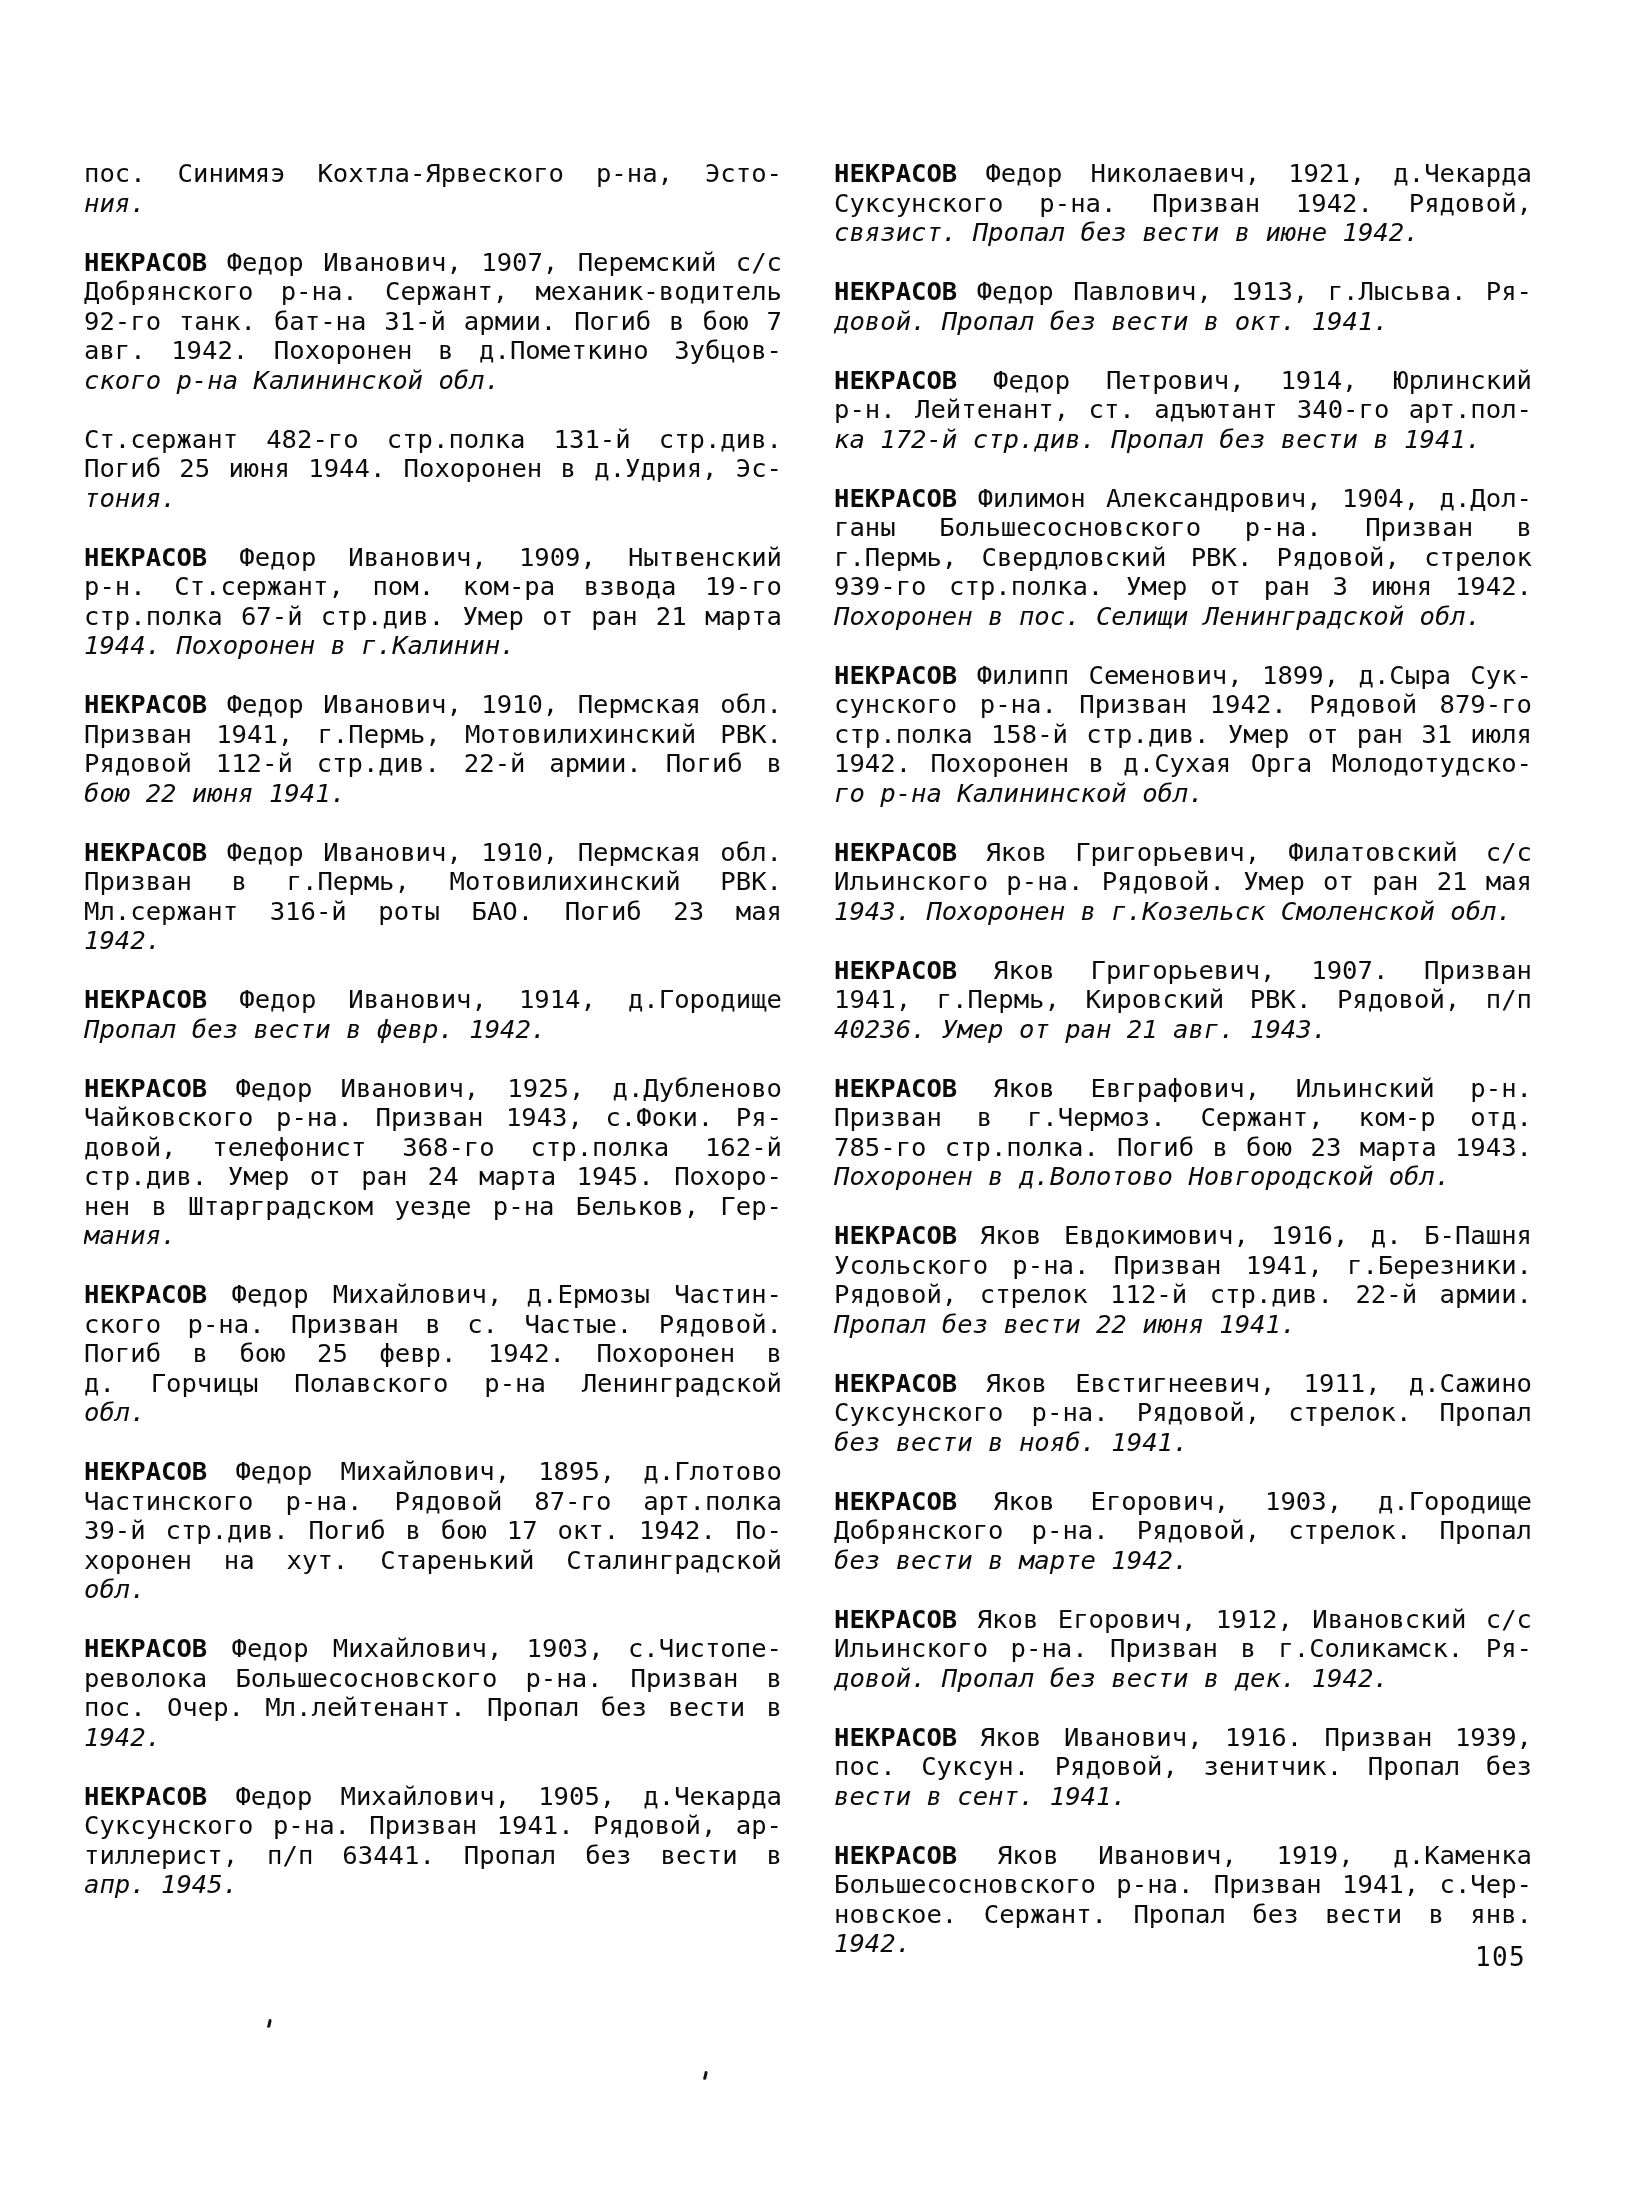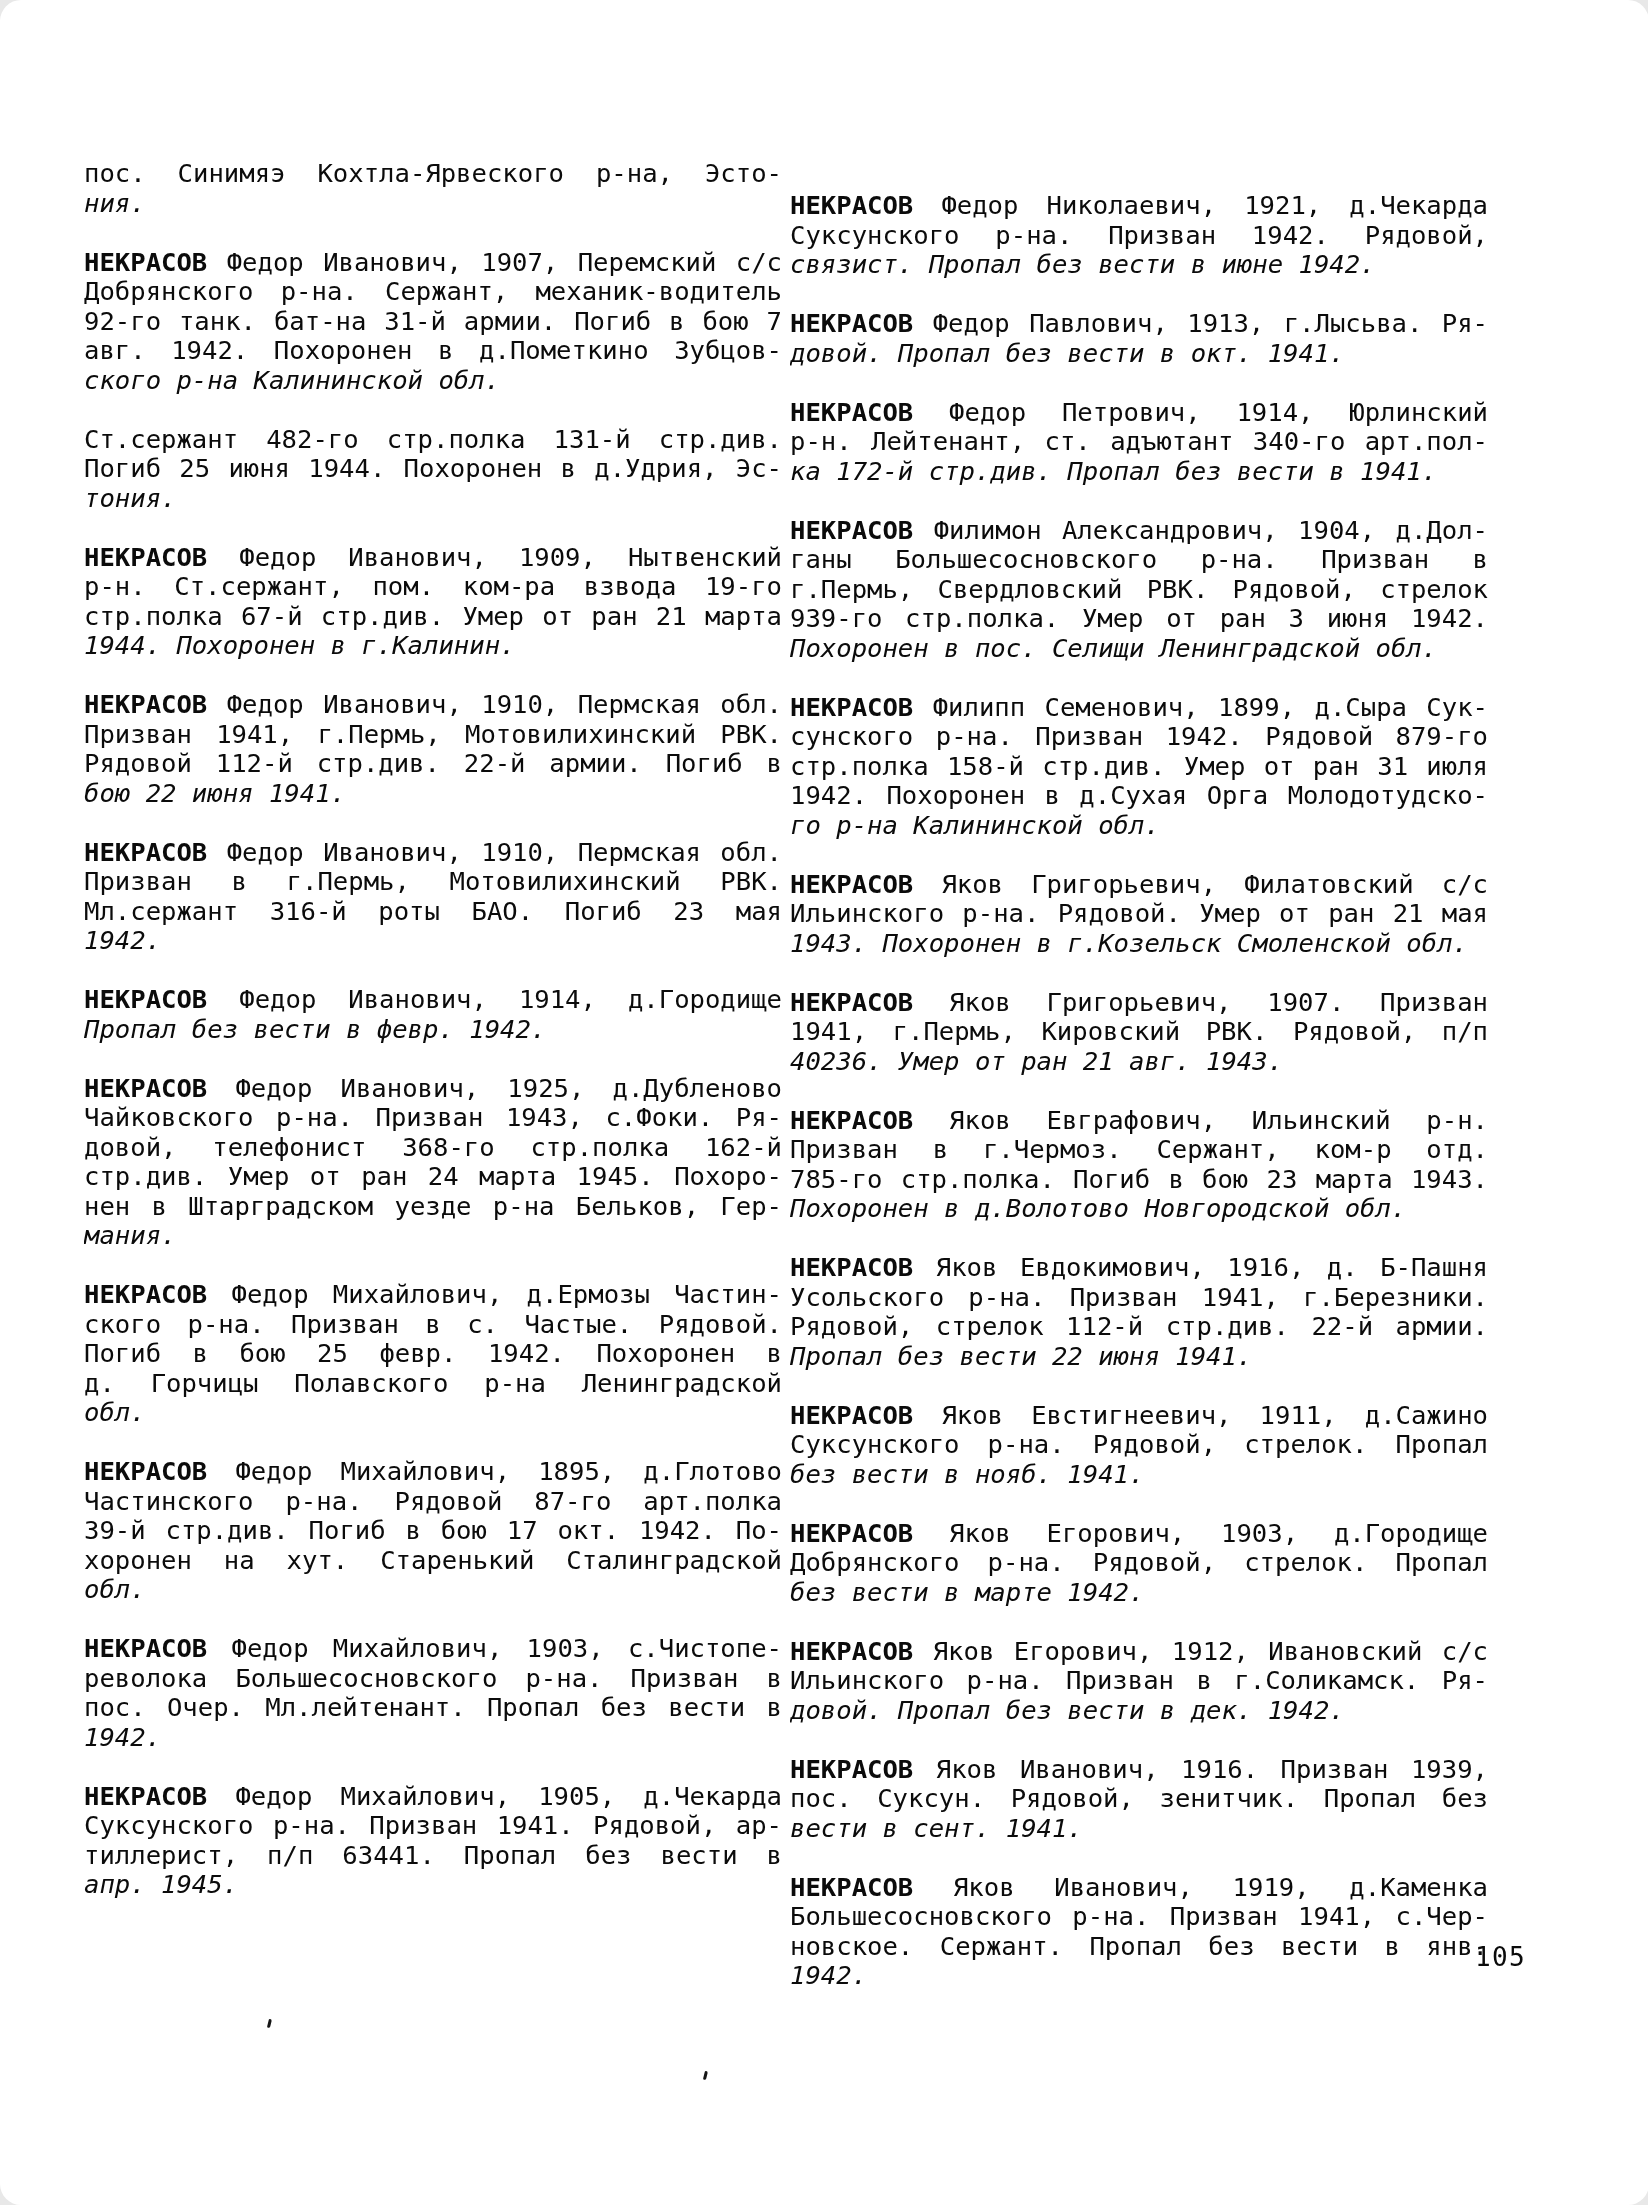--- a/index.html
+++ b/index.html
@@ -6,29 +6,28 @@
   .page {
     position: relative;
     width: 1649px;
     height: 2205px;
     background: #ffffff;
     color: #0b0b0b;
     font-family: "DejaVu Sans Mono", "Liberation Mono", monospace;
     font-size: 25.6px;
     line-height: 29.5px;
     overflow: hidden;
-    border-radius: 21px;
   }
   .column {
     position: absolute;
     top: 159px;
     width: 698px;
   }
   .column.left  { left: 84px; }
-  .column.right { left: 790px; margin-top: 32px; }
+  .column.right { left: 834px; }
   .entry { margin: 0 0 29.5px 0; }
   .line {
     height: 29.5px;
     text-align: justify;
     text-align-last: justify;
     white-space: normal;
     overflow: hidden;
   }
   .line.last {
     text-align-last: left;

